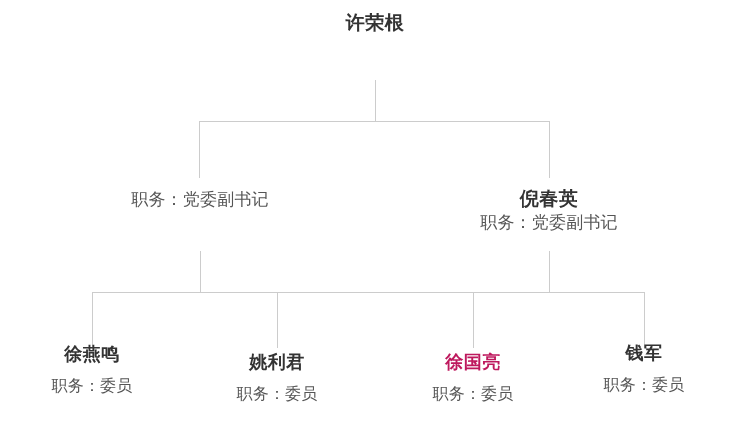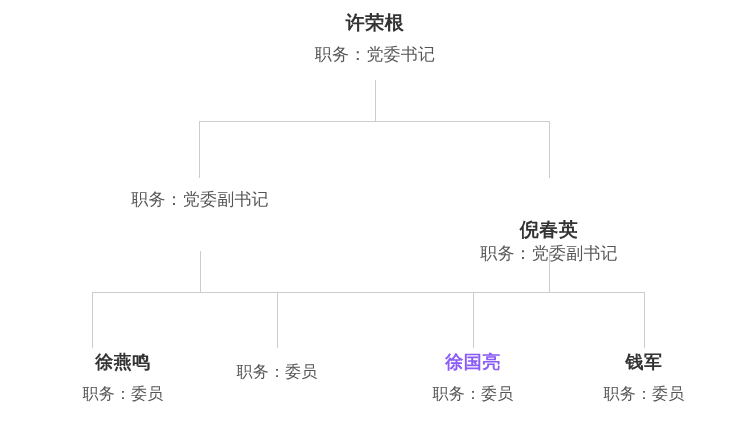--- a/index.html
+++ b/index.html
@@ -73,44 +73,44 @@
 
   <div class="conn-h" style="left: 92px; top: 292px; width: 553px; background: rgb(204, 204, 204);"></div>
 
   <div class="conn-v" style="left: 92px; top: 292px; height: 56px; background: rgb(204, 204, 204);"></div>
   <div class="conn-v" style="left: 277px; top: 292px; height: 56px; background: rgb(204, 204, 204);"></div>
   <div class="conn-v" style="left: 473px; top: 292px; height: 56px; background: rgb(204, 204, 204);"></div>
   <div class="conn-v" style="left: 644px; top: 292px; height: 56px; background: rgb(204, 204, 204);"></div>
 
   <div class="node level-1" style="left: 375px; top: 12px;">
     <div class="node-name" style="color: rgb(51, 51, 51);">许荣根</div>
-    <div class="node-title" style="color: rgb(85, 85, 85);">职务：党委书记</div>
   </div>
 
   <div class="node level-2" style="left: 200px; top: 188px;">
     <div class="node-title" style="color: rgb(85, 85, 85);">职务：党委副书记</div>
   </div>
 
   <div class="node level-2" style="left: 549px; top: 188px;">
-    <div class="node-name" style="color: rgb(51, 51, 51); margin-top: 31px;">倪春英</div>
+    <div class="node-name" style="color: rgb(51, 51, 51);">倪春英</div>
     <div class="node-title" style="color: rgb(85, 85, 85);">职务：党委副书记</div>
   </div>
 
-  <div class="node level-3" style="left: 92px; top: 352px; margin-left: 31px;">
+  <div class="node level-3" style="left: 92px; top: 344px;">
     <div class="node-name" style="color: rgb(51, 51, 51);">徐燕鸣</div>
     <div class="node-title" style="color: rgb(85, 85, 85);">职务：委员</div>
   </div>
 
   <div class="node level-3" style="left: 277px; top: 352px;">
+    <div class="node-name" style="color: rgb(51, 51, 51);">姚利君</div>
     <div class="node-title" style="color: rgb(85, 85, 85);">职务：委员</div>
   </div>
 
   <div class="node level-3" style="left: 473px; top: 352px;">
-    <div class="node-name" style="color: #8b5cf6;">徐国亮</div>
+    <div class="node-name" style="color: #be185d;">徐国亮</div>
     <div class="node-title" style="color: rgb(85, 85, 85);">职务：委员</div>
   </div>
 
-  <div class="node level-3" style="left: 644px; top: 352px;">
+  <div class="node level-3" style="left: 644px; top: 343px;">
     <div class="node-name" style="color: rgb(51, 51, 51);">钱军</div>
     <div class="node-title" style="color: rgb(85, 85, 85);">职务：委员</div>
   </div>
 
 </div>
 
 </body></html>

